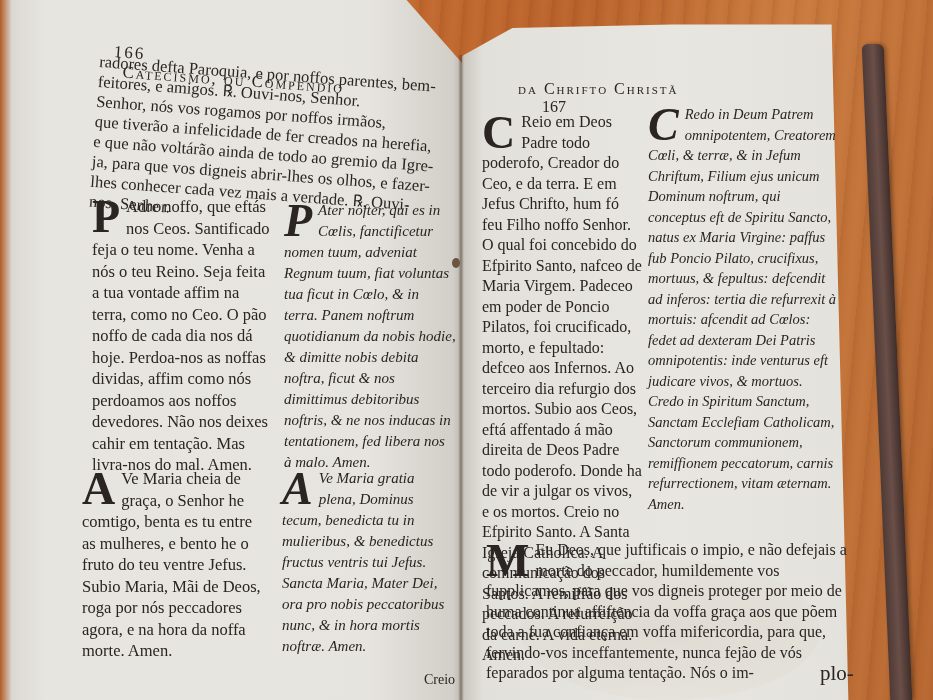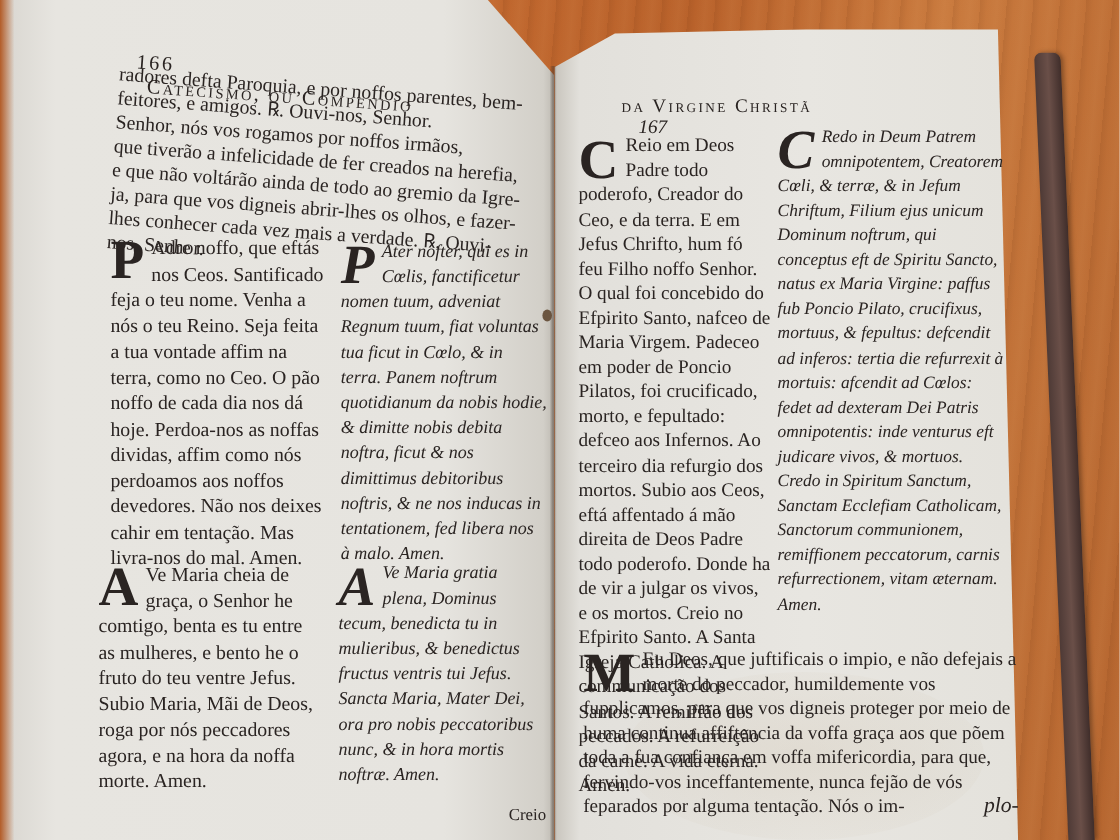--- a/index.html
+++ b/index.html
@@ -42,42 +42,42 @@
       background: linear-gradient(90deg, rgba(70,55,45,0.0), rgba(70,55,45,0.5), rgba(70,55,45,0.0));
     }
     .text { position: absolute; white-space: pre-line; }
     .header-left {
       left: 116px; top: 22px; font-size: 17px; letter-spacing: 2px;
       font-variant: small-caps; transform: rotate(4deg); transform-origin: left top;
     }
     .header-right {
       left: 518px; top: 62px; font-size: 16px; letter-spacing: 2px; font-variant: small-caps;
     }
-    .header-right .pg { margin-left: 14px; letter-spacing: 0; font-style: italic; }
+    .header-right .pg { margin-left: 24px; letter-spacing: 0; }
     .cont-left {
       left: 100px; top: 52px; width: 350px; font-size: 16.5px; line-height: 20px;
       transform: rotate(4.2deg); transform-origin: left top;
     }
     .col { position: absolute; font-size: 16.5px; line-height: 21.5px; }
     .col p { margin: 0; }
     .italic { font-style: italic; }
     .dropcap {
       float: left; font-size: 46px; line-height: 38px; margin: 2px 6px 0 0;
       font-weight: bold; color: #2a2422;
     }
     .dropcap.it { font-style: italic; }
     .c1 { left: 92px; top: 196px; width: 182px; }
     .c2 { left: 284px; top: 200px; width: 172px; font-size: 15px; line-height: 21px; }
     .c3 { left: 82px; top: 468px; width: 185px; }
     .c4 { left: 282px; top: 468px; width: 172px; font-size: 15px; line-height: 21px; }
     .catch-left { left: 424px; top: 672px; font-size: 14px; }
     .c5 { left: 482px; top: 112px; width: 160px; font-size: 16px; line-height: 20.5px; }
     .c6 { left: 648px; top: 104px; width: 190px; font-size: 14.5px; line-height: 20.5px; }
     .c7 { left: 486px; top: 540px; width: 370px; font-size: 16px; line-height: 20.5px; }
-    .catch-right { left: 820px; top: 661px; font-size: 18px; font-style: italic; }
+    .catch-right { left: 820px; top: 661px; font-size: 21px; }
     .stain {
       position: absolute; left: 520px; top: 560px; width: 300px; height: 140px;
       border-radius: 50%; background: radial-gradient(ellipse, rgba(190,170,140,0.18), rgba(190,170,140,0));
     }
     .nail { position: absolute; left: 452px; top: 258px; width: 8px; height: 10px; border-radius: 50%; background: #6b5540; }
   </style>
 </head>
 <body>
 
 <div class="wood-grain"></div>
@@ -115,21 +115,21 @@
   <p><span class="dropcap">A</span><span>Ve Maria cheia de graça, o Senhor he comtigo, benta es tu entre as mulheres, e bento he o fruto do teu ventre Jefus. Subio Maria, Mãi de Deos, roga por nós peccadores agora, e na hora da noffa morte. Amen.</span></p>
 </div>
 
 <div class="col c4 italic">
   <p><span class="dropcap it">A</span><span>Ve Maria gratia plena, Dominus tecum, benedicta tu in mulieribus, &amp; benedictus fructus ventris tui Jefus. Sancta Maria, Mater Dei, ora pro nobis peccatoribus nunc, &amp; in hora mortis noftræ. Amen.</span></p>
 </div>
 
 <div class="text catch-left">Creio</div>
 
 <div class="text header-right">
-  <span>da Virgine Christã</span>
+  <span>da Chrifto Christã</span>
   <span class="pg">167</span>
 </div>
 
 <div class="col c5">
   <p><span class="dropcap">C</span><span>Reio em Deos Padre todo poderofo, Creador do Ceo, e da terra. E em Jefus Chrifto, hum fó feu Filho noffo Senhor. O qual foi concebido do Efpirito Santo, nafceo de Maria Virgem. Padeceo em poder de Poncio Pilatos, foi crucificado, morto, e fepultado: defceo aos Infernos. Ao terceiro dia refurgio dos mortos. Subio aos Ceos, eftá affentado á mão direita de Deos Padre todo poderofo. Donde ha de vir a julgar os vivos, e os mortos. Creio no Efpirito Santo. A Santa Igreja Catholica. A communicação dos Santos. A remiffão dos peccados. A refurreição da carne. A vida eterna. Amen.</span></p>
 </div>
 
 <div class="col c6 italic">
   <p><span class="dropcap">C</span><span>Redo in Deum Patrem omnipotentem, Creatorem Cœli, &amp; terræ, &amp; in Jefum Chriftum, Filium ejus unicum Dominum noftrum, qui conceptus eft de Spiritu Sancto, natus ex Maria Virgine: paffus fub Poncio Pilato, crucifixus, mortuus, &amp; fepultus: defcendit ad inferos: tertia die refurrexit à mortuis: afcendit ad Cœlos: fedet ad dexteram Dei Patris omnipotentis: inde venturus eft judicare vivos, &amp; mortuos. Credo in Spiritum Sanctum, Sanctam Ecclefiam Catholicam, Sanctorum communionem, remiffionem peccatorum, carnis refurrectionem, vitam æternam. Amen.</span></p>
 </div>

